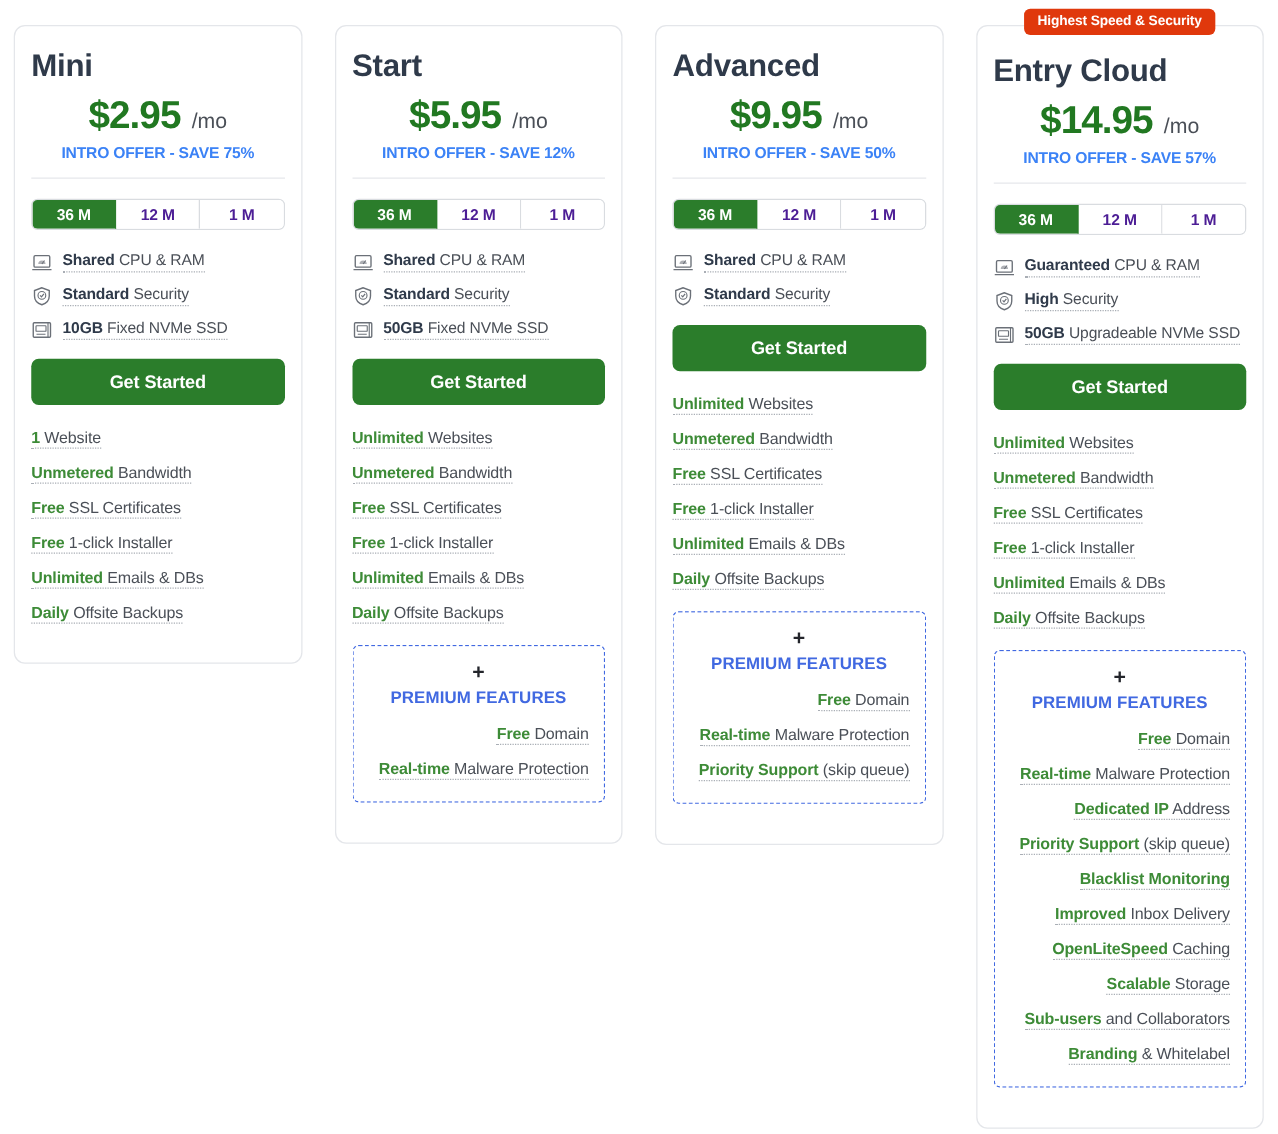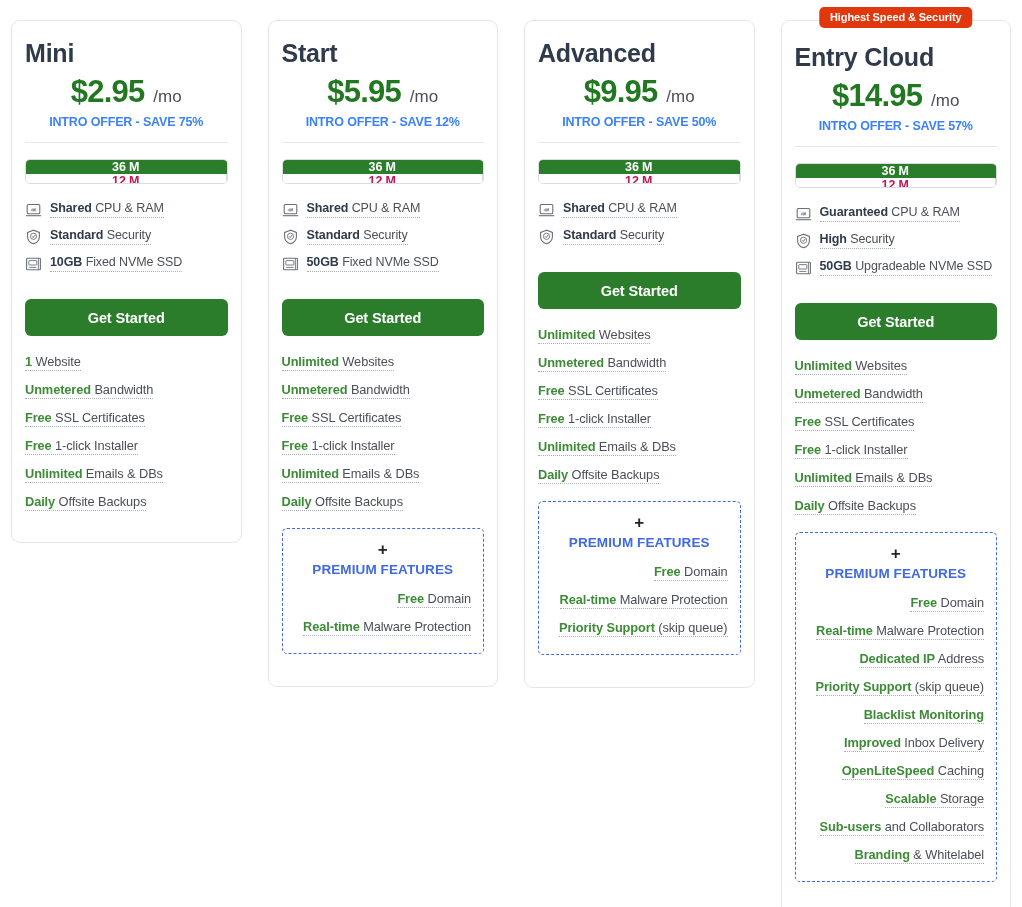--- a/index.html
+++ b/index.html
@@ -87,51 +87,50 @@
     margin: 0 0 16px 0;
   }
 
   .term-selector {
     display: flex;
     border: 1px solid #d9dce0;
     border-radius: 5px;
     overflow: hidden;
     height: 25px;
     margin-bottom: 16px;
-    flex-direction: column;
   }
   .term-option {
     flex: 1;
     display: flex;
     align-items: center;
     justify-content: center;
     font-size: 12.5px;
     font-weight: bold;
-    color: #be185d;
+    color: #4c1d95;
     background: #ffffff;
     border-right: 1px solid #d9dce0;
     cursor: pointer;
     letter-spacing: -0.1px;
   }
   .term-option:last-child { border-right: none; }
   .term-option.active {
     background: #2b7d2b;
     color: #ffffff;
     border-right-color: #2b7d2b;
   }
 
   .specs { margin-bottom: 14px; }
   .spec-row {
     display: flex;
     align-items: center;
     gap: 8px;
     margin-bottom: 8px;
     height: 19px;
   }
-  .spec-row:last-child { margin-bottom: 12px; }
+  .spec-row:last-child { margin-bottom: 0; }
   .spec-icon {
     width: 17px; height: 16px;
     flex: 0 0 17px;
     display: block;
     color: #6b7078;
   }
   .spec-icon svg { display: block; width: 17px; height: 16px; }
   .spec-text {
     font-size: 12.5px;
     color: #4a4f57;

